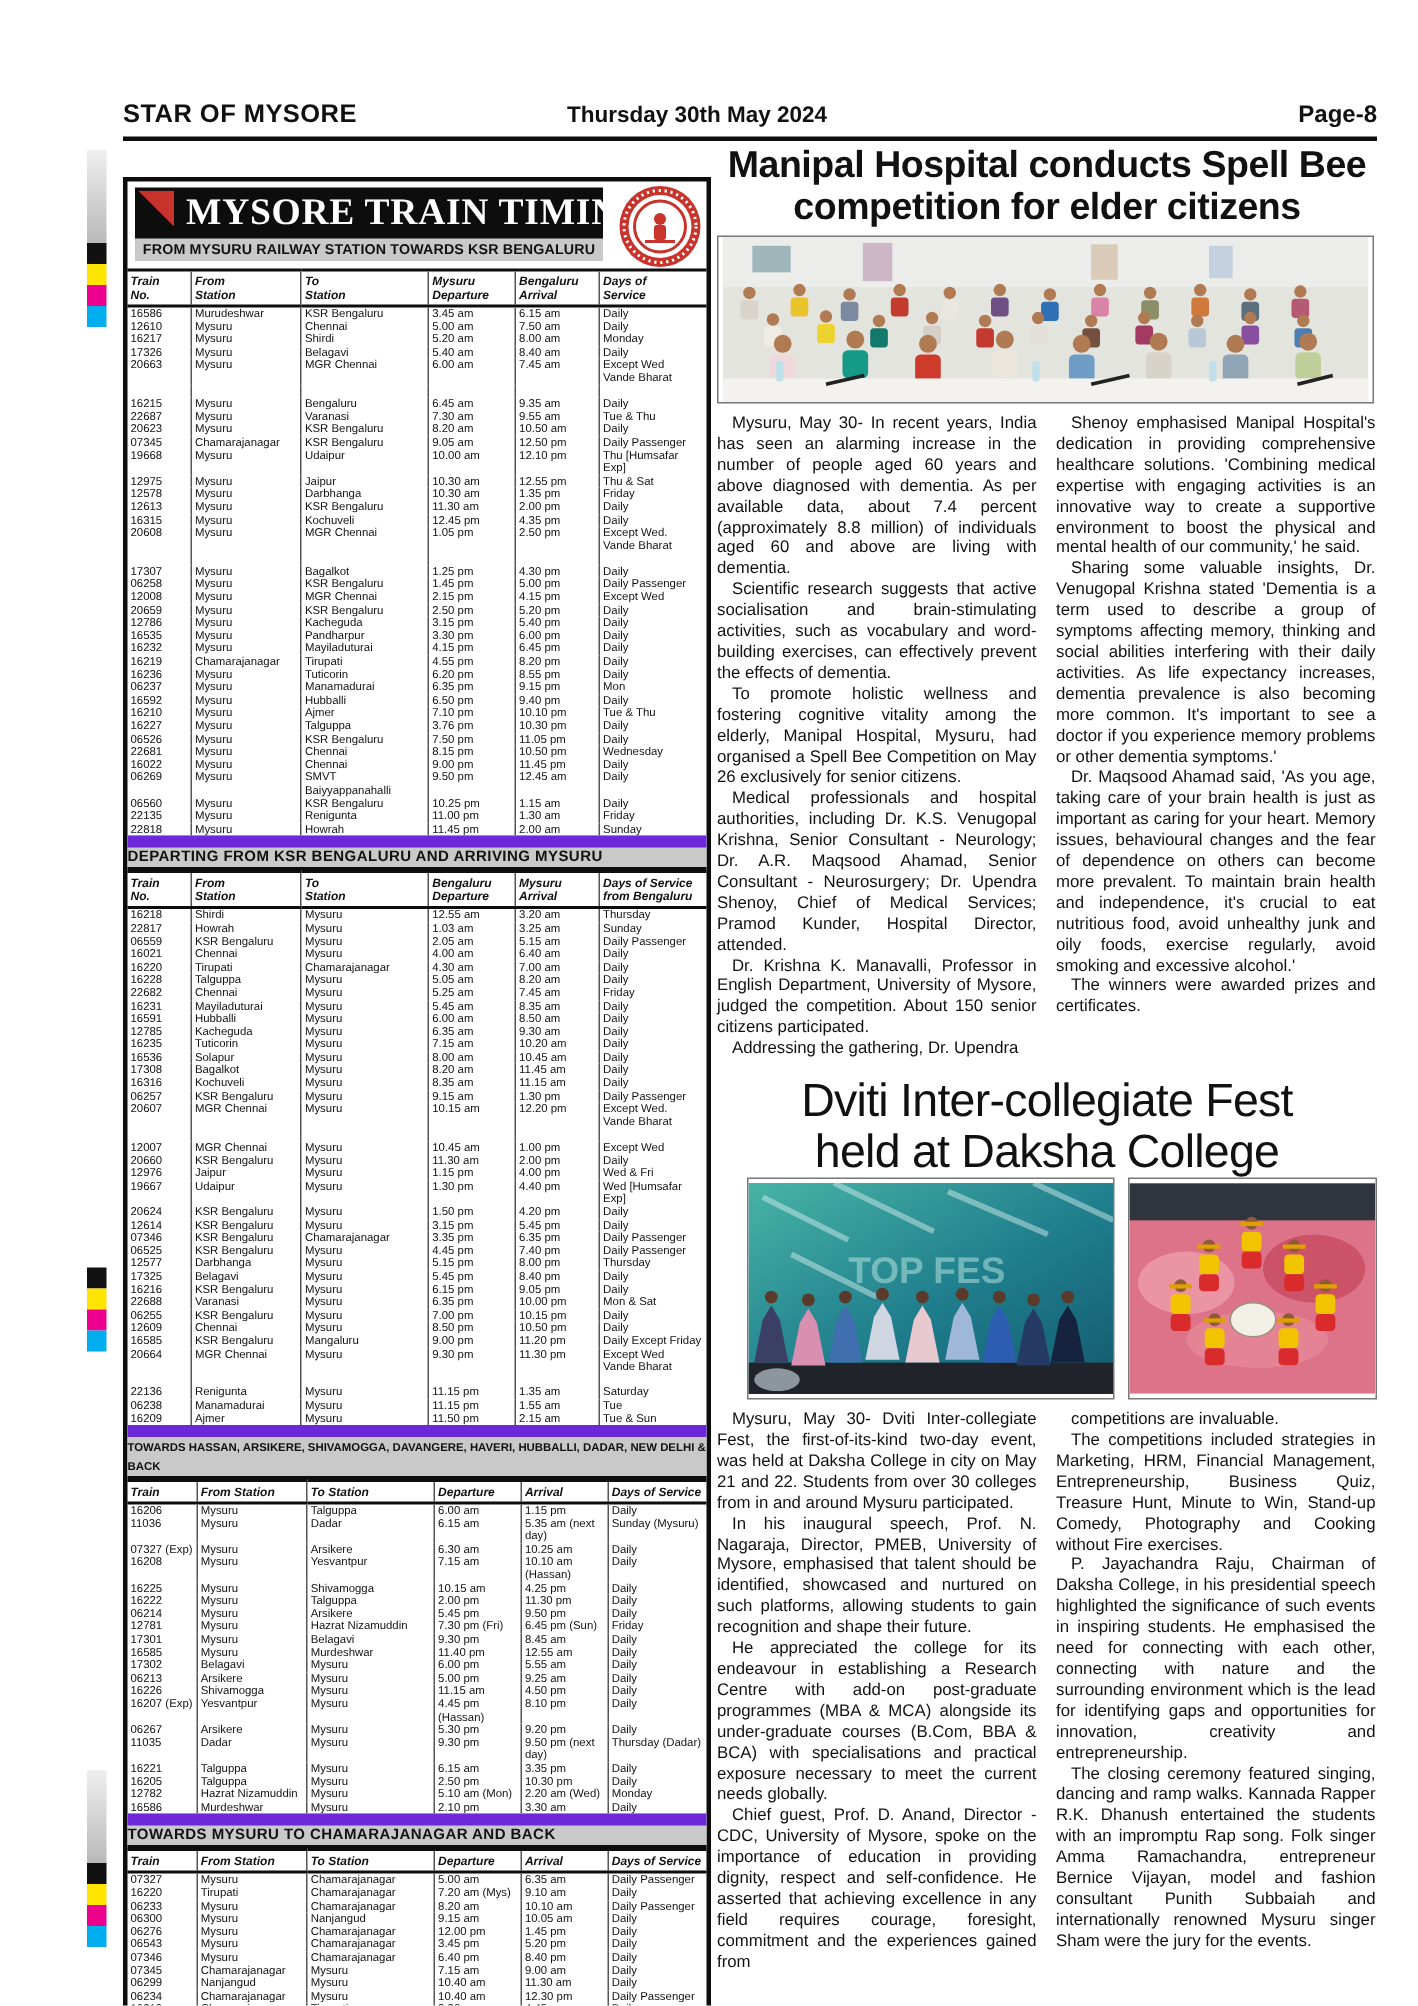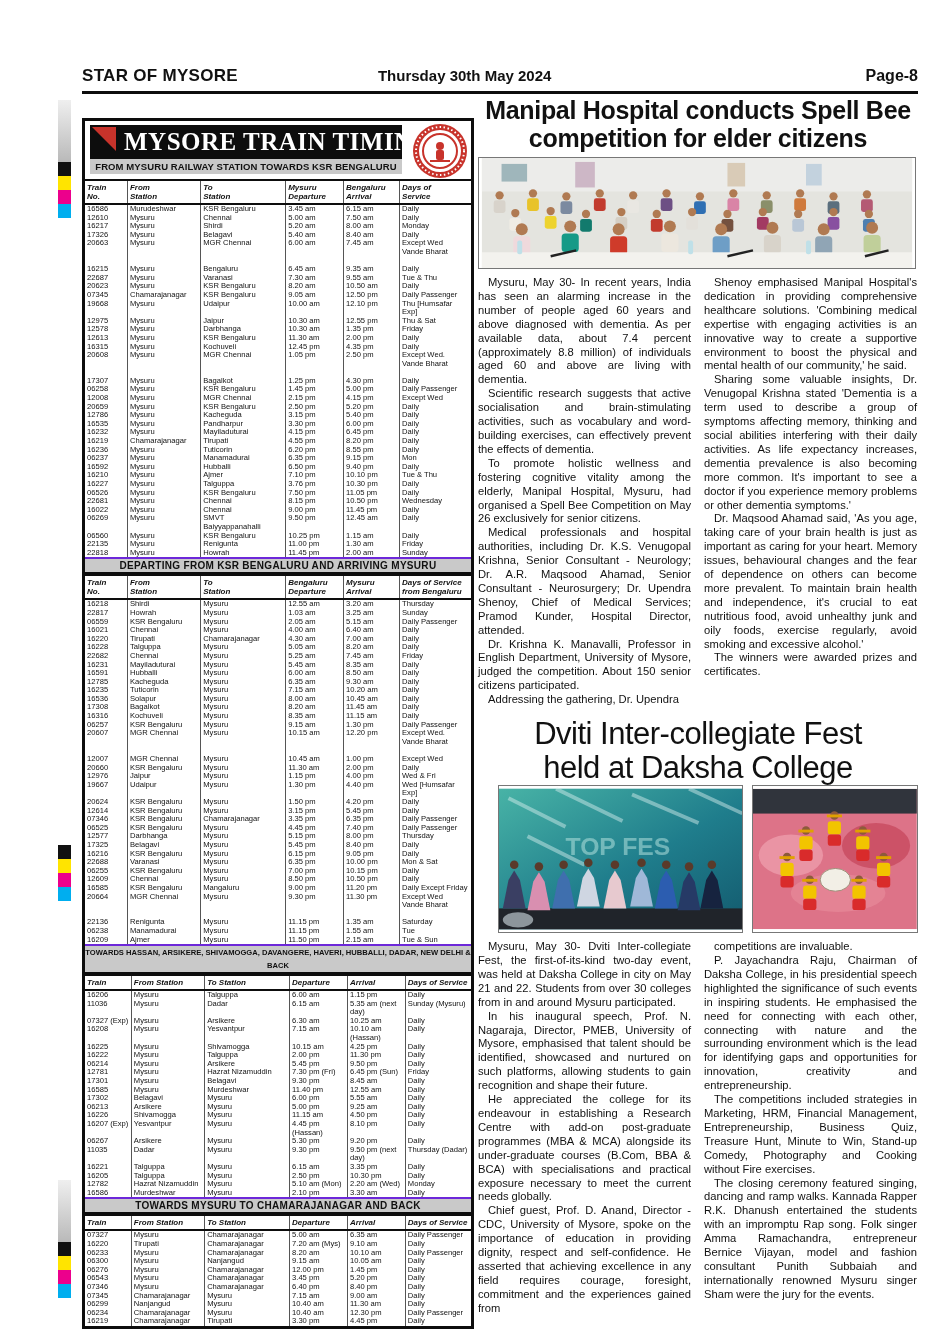--- a/index.html
+++ b/index.html
@@ -30,22 +30,22 @@
   .subbar { position:absolute; left:5px; top:38px; width:312px; height:15px; background:#c9c9c9;
             font-size:9.5px; font-weight:bold; text-align:center; line-height:15px; letter-spacing:.1px; }
   .emblem { position:absolute; right:3px; top:2px; }
 
   table.tt { width:100%; border-collapse:collapse; table-layout:fixed; }
   table.tt th { font-size:8px; line-height:9px; font-weight:bold; text-align:left; padding:2px 2px;
                 border-bottom:2px solid #0d0d0d; border-top:2px solid #0d0d0d; white-space:pre-line; vertical-align:top;font-style:italic; }
   table.tt td { font-size:7.6px; line-height:8.6px; height:8.6px; padding:0 2px; vertical-align:top;
                 white-space:pre-line; overflow:hidden; }
   table.tt th + th, table.tt td + td { border-left:1px solid #555; }
-  .sec { background:#c9c9c9; border-top:2px solid #6d28d9; border-bottom:2px solid #0d0d0d;
-         font-weight:bold; text-align:center; font-size:10px; line-height:13px; letter-spacing:.3px; }
+  .sec { background:#c9c9c9; border-top:8px solid #6d28d9; border-bottom:2px solid #0d0d0d;
+         font-weight:bold; text-align:left; font-size:10px; line-height:13px; letter-spacing:.3px; }
   .sec.small { font-size:7.6px; letter-spacing:0; }
 
   
   .rightcol { position:absolute; left:478px; top:96px; width:440px; }
   .headline1 { font-size:25px; line-height:28px; font-weight:bold; text-align:center;
                white-space:pre-line; letter-spacing:-.3px; }
   .photo { display:block; border:1px solid #777; }
   .cols { display:flex; gap:13px; margin-top:7px; }
   .cols .col { width:213px; }
   .col p { font-size:11.2px; line-height:13.9px; text-align:justify; text-indent:10px; margin:0; }
@@ -1200,18 +1200,18 @@
 
   <div class="cols">
     <div class="col">
         <p>Mysuru, May 30- Dviti Inter-collegiate Fest, the first-of-its-kind two-day event, was held at Daksha College in city on May 21 and 22. Students from over 30 colleges from in and around Mysuru participated.</p>
         <p>In his inaugural speech, Prof. N. Nagaraja, Director, PMEB, University of Mysore, emphasised that talent should be identified, showcased and nurtured on such platforms, allowing students to gain recognition and shape their future.</p>
         <p>He appreciated the college for its endeavour in establishing a Research Centre with add-on post-graduate programmes (MBA &amp; MCA) alongside its under-graduate courses (B.Com, BBA &amp; BCA) with specialisations and practical exposure necessary to meet the current needs globally.</p>
         <p>Chief guest, Prof. D. Anand, Director - CDC, University of Mysore, spoke on the importance of education in providing dignity, respect and self-confidence. He asserted that achieving excellence in any field requires courage, foresight, commitment and the experiences gained from</p>
       </div>
     <div class="col">
         <p>competitions are invaluable.</p>
+        <p>The competitions included strategies in Marketing, HRM, Financial Management, Entrepreneurship, Business Quiz, Treasure Hunt, Minute to Win, Stand-up Comedy, Photography and Cooking without Fire exercises.</p>
         <p>P. Jayachandra Raju, Chairman of Daksha College, in his presidential speech highlighted the significance of such events in inspiring students. He emphasised the need for connecting with each other, connecting with nature and the surrounding environment which is the lead for identifying gaps and opportunities for innovation, creativity and entrepreneurship.</p>
-        <p>The competitions included strategies in Marketing, HRM, Financial Management, Entrepreneurship, Business Quiz, Treasure Hunt, Minute to Win, Stand-up Comedy, Photography and Cooking without Fire exercises.</p>
         <p>The closing ceremony featured singing, dancing and ramp walks. Kannada Rapper R.K. Dhanush entertained the students with an impromptu Rap song. Folk singer Amma Ramachandra, entrepreneur Bernice Vijayan, model and fashion consultant Punith Subbaiah and internationally renowned Mysuru singer Sham were the jury for the events.</p>
       </div>
   </div>
 </div>
 
 </body></html>

